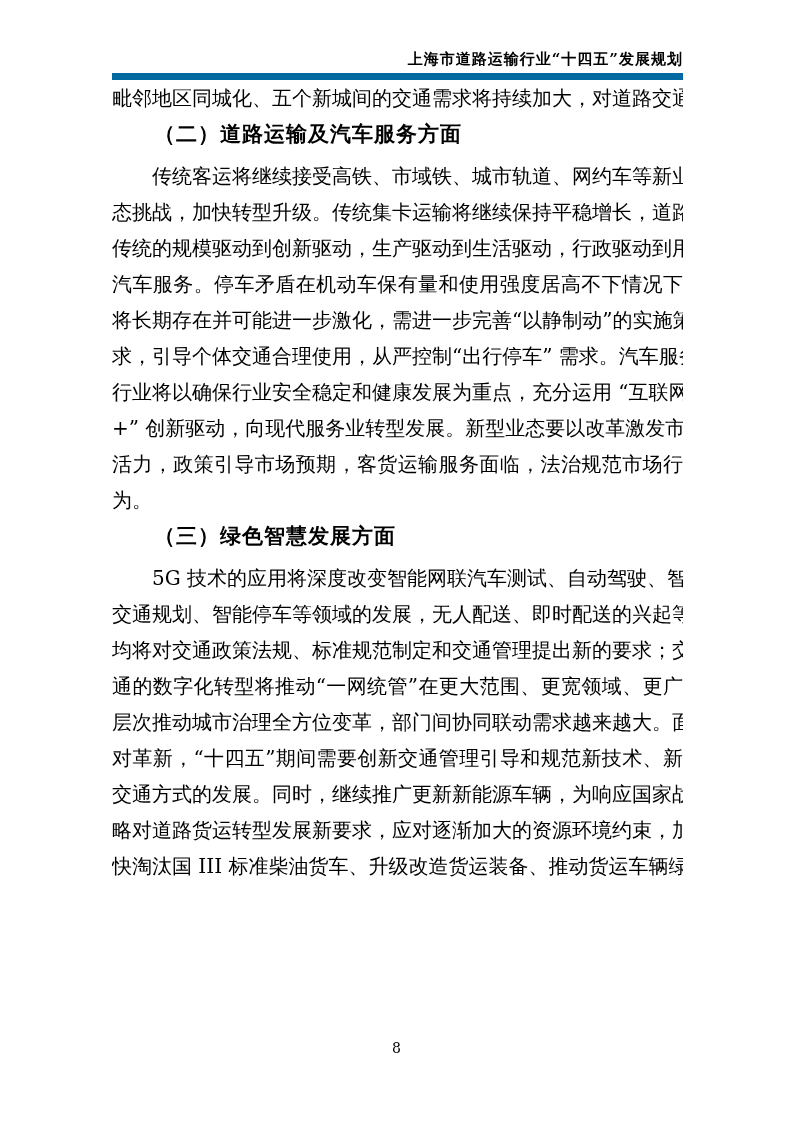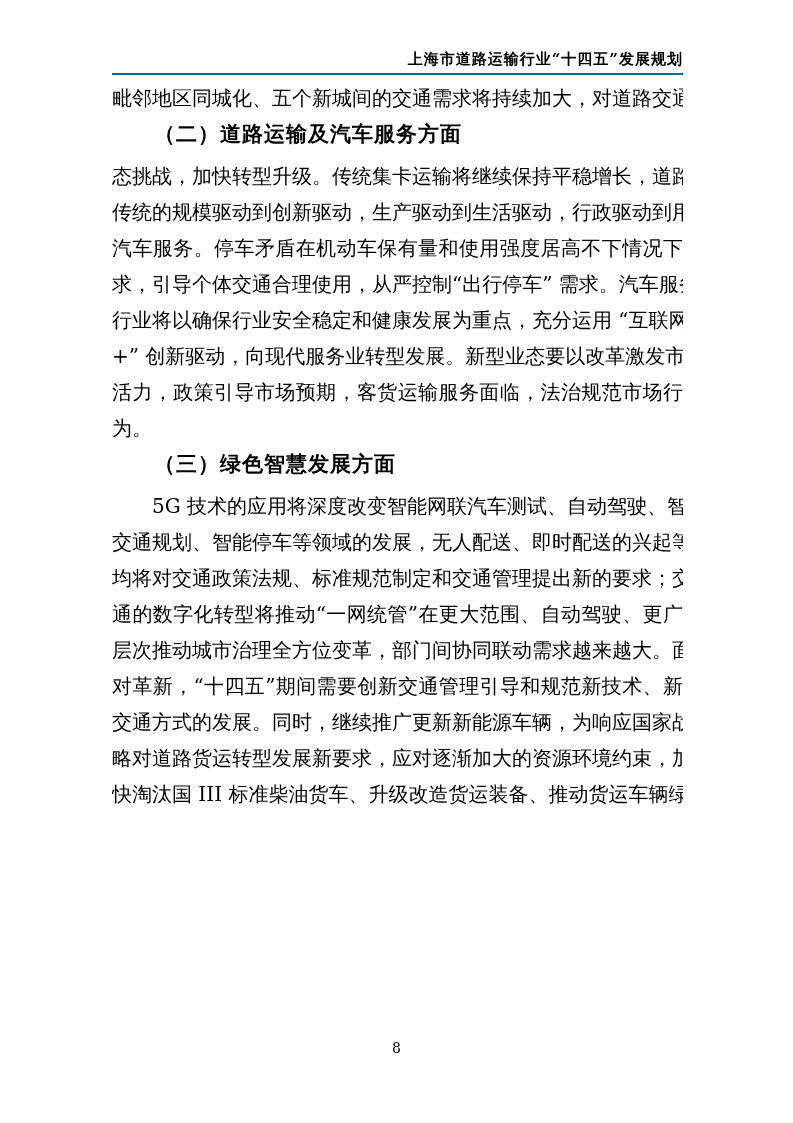--- a/index.html
+++ b/index.html
@@ -15,21 +15,21 @@
     background: #ffffff;
     color: #000000;
     font-family: "DejaVu Serif", "Liberation Serif", serif;
     overflow: hidden;
   }
   .page-header {
     position: absolute;
     left: 112px;
     top: 50px;
     width: 571px;
-    border-bottom: 2px solid #0369a1;
+    border-bottom: 7px solid #0369a1;
     padding-bottom: 5px;
   }
   .header-title {
     text-align: right;
     font-size: 15px;
     font-weight: bold;
     line-height: 18px;
     letter-spacing: 1px;
   }
   .doc-body {
@@ -81,35 +81,37 @@
   <header class="page-header">
     <div class="header-title">上海市道路运输行业“十四五”发展规划</div>
   </header>
 
   <main class="doc-body" id="doc-body">
       <div class="para">
         <div class="line">毗邻地区同城化、五个新城间的交通需求将持续加大，对道路交通</div>
       </div>
       <div class="heading">（二）道路运输及汽车服务方面</div>
       <div class="para">
+        <div class="line">　　传统客运将继续接受高铁、市域铁、城市轨道、网约车等新业</div>
         <div class="line">态挑战，加快转型升级。传统集卡运输将继续保持平稳增长，道路</div>
         <div class="line">传统的规模驱动到创新驱动，生产驱动到生活驱动，行政驱动到用</div>
         <div class="line">汽车服务。停车矛盾在机动车保有量和使用强度居高不下情况下</div>
+        <div class="line">将长期存在并可能进一步激化，需进一步完善“以静制动”的实施策</div>
         <div class="line">求，引导个体交通合理使用，从严控制“出行停车” 需求。汽车服务</div>
         <div class="line">行业将以确保行业安全稳定和健康发展为重点，充分运用 “互联网</div>
         <div class="line">+” 创新驱动，向现代服务业转型发展。新型业态要以改革激发市场</div>
         <div class="line">活力，政策引导市场预期，客货运输服务面临，法治规范市场行</div>
         <div class="line last">为。</div>
       </div>
       <div class="heading">（三）绿色智慧发展方面</div>
       <div class="para">
         <div class="line">　　5G 技术的应用将深度改变智能网联汽车测试、自动驾驶、智能</div>
         <div class="line">交通规划、智能停车等领域的发展，无人配送、即时配送的兴起等</div>
         <div class="line">均将对交通政策法规、标准规范制定和交通管理提出新的要求；交</div>
-        <div class="line">通的数字化转型将推动“一网统管”在更大范围、自动驾驶、更广</div>
+        <div class="line">通的数字化转型将推动“一网统管”在更大范围、更宽领域、更广</div>
         <div class="line">层次推动城市治理全方位变革，部门间协同联动需求越来越大。面</div>
         <div class="line">对革新，“十四五”期间需要创新交通管理引导和规范新技术、新</div>
         <div class="line">交通方式的发展。同时，继续推广更新新能源车辆，为响应国家战</div>
         <div class="line">略对道路货运转型发展新要求，应对逐渐加大的资源环境约束，加</div>
         <div class="line">快淘汰国 III 标准柴油货车、升级改造货运装备、推动货运车辆绿色</div>
       </div>
     </main>
 
   <footer class="page-footer">
     <span class="page-number">8</span>

